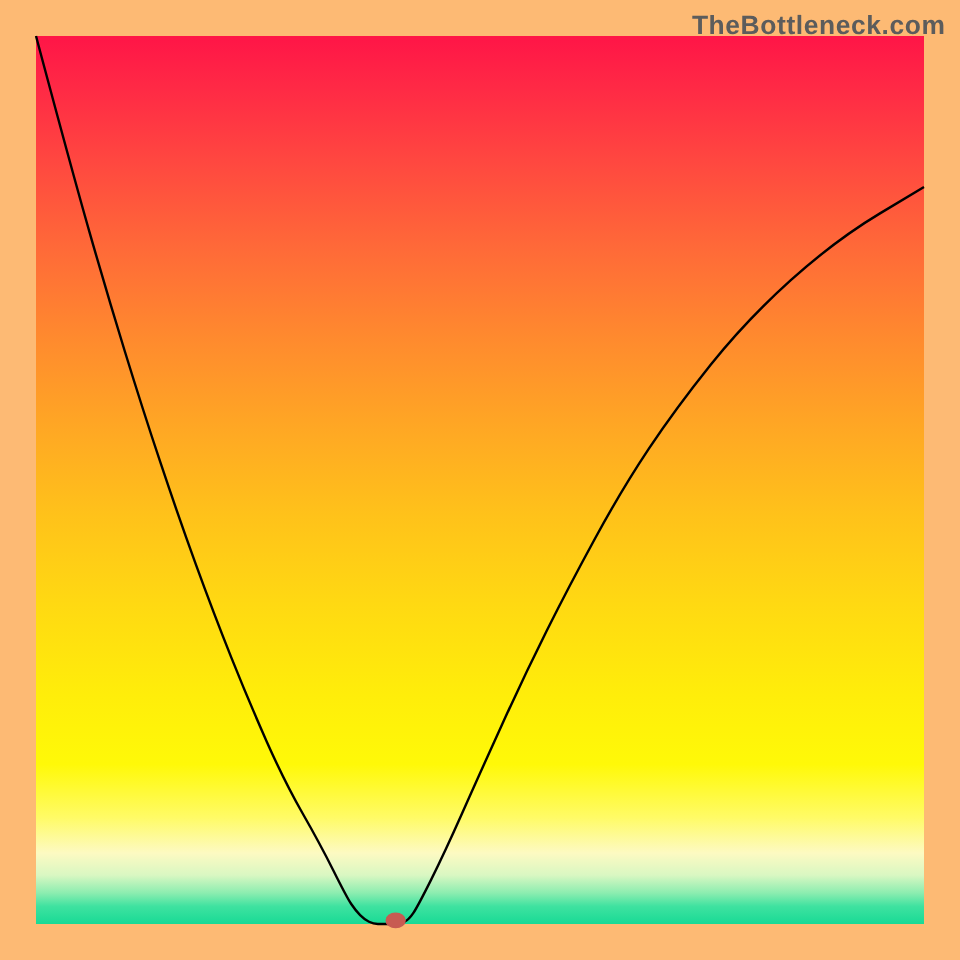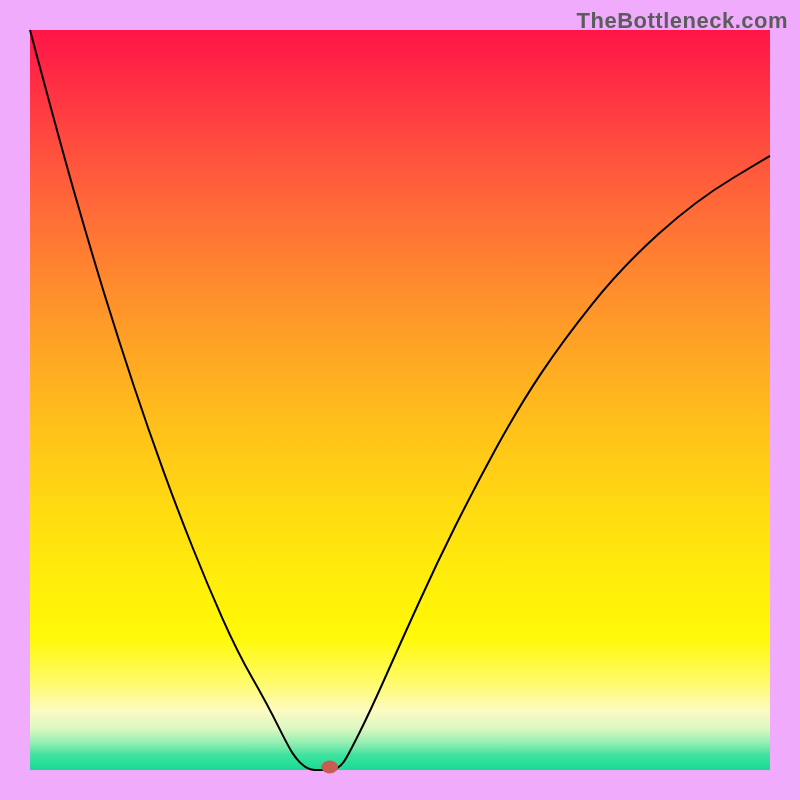--- a/index.html
+++ b/index.html
@@ -8,21 +8,21 @@
     width: 800px;
     height: 800px;
     background: #000;
     font-family: Arial, Helvetica, sans-serif;
     overflow: hidden;
   }
   .frame {
     position: relative;
     width: 800px;
     height: 800px;
-    background: #f0abfc;
+    background: #fdba74;
   }
   .watermark {
     position: absolute;
     top: 8px;
     right: 12px;
     color: #5c5c5c;
     font-size: 22px;
     font-weight: 600;
     letter-spacing: 0.5px;
     user-select: none;

